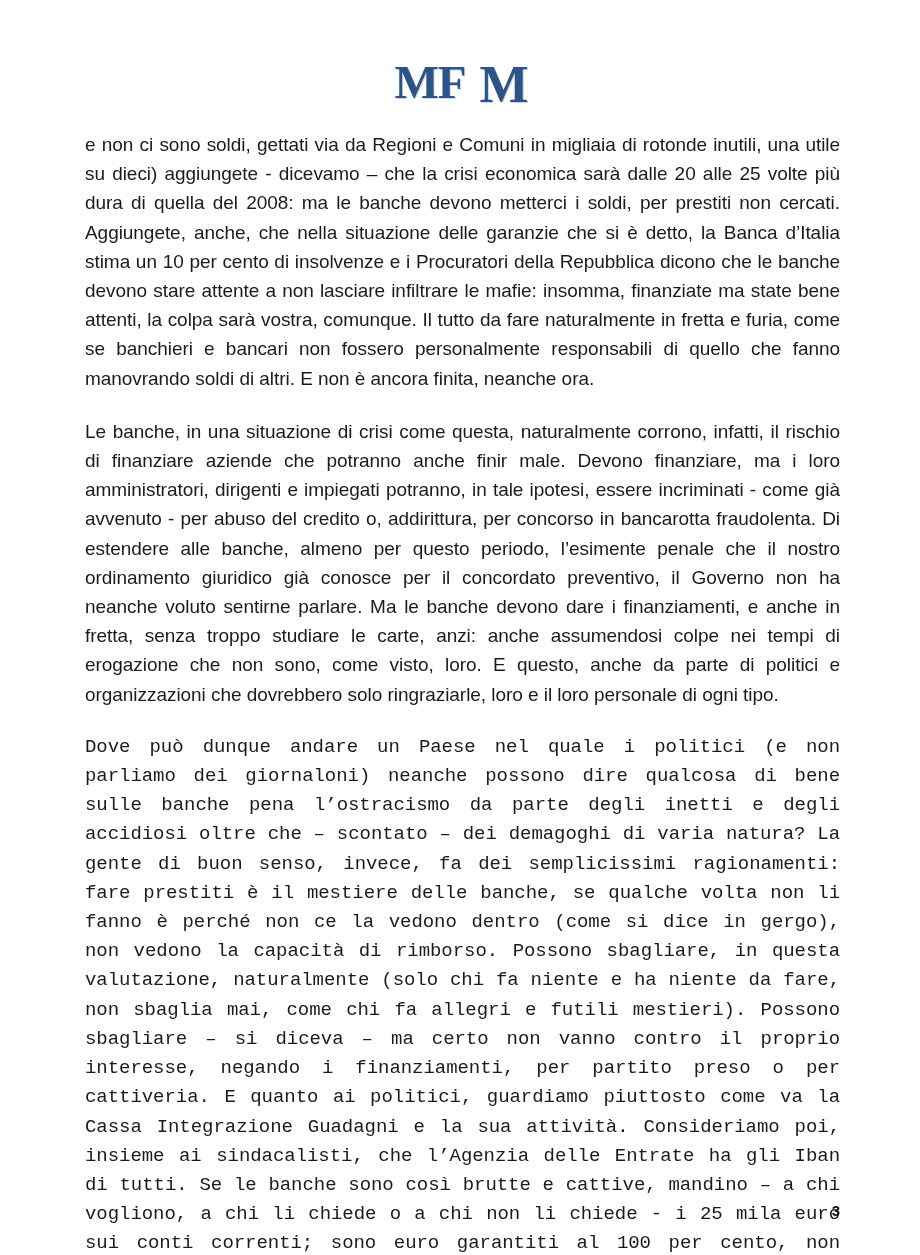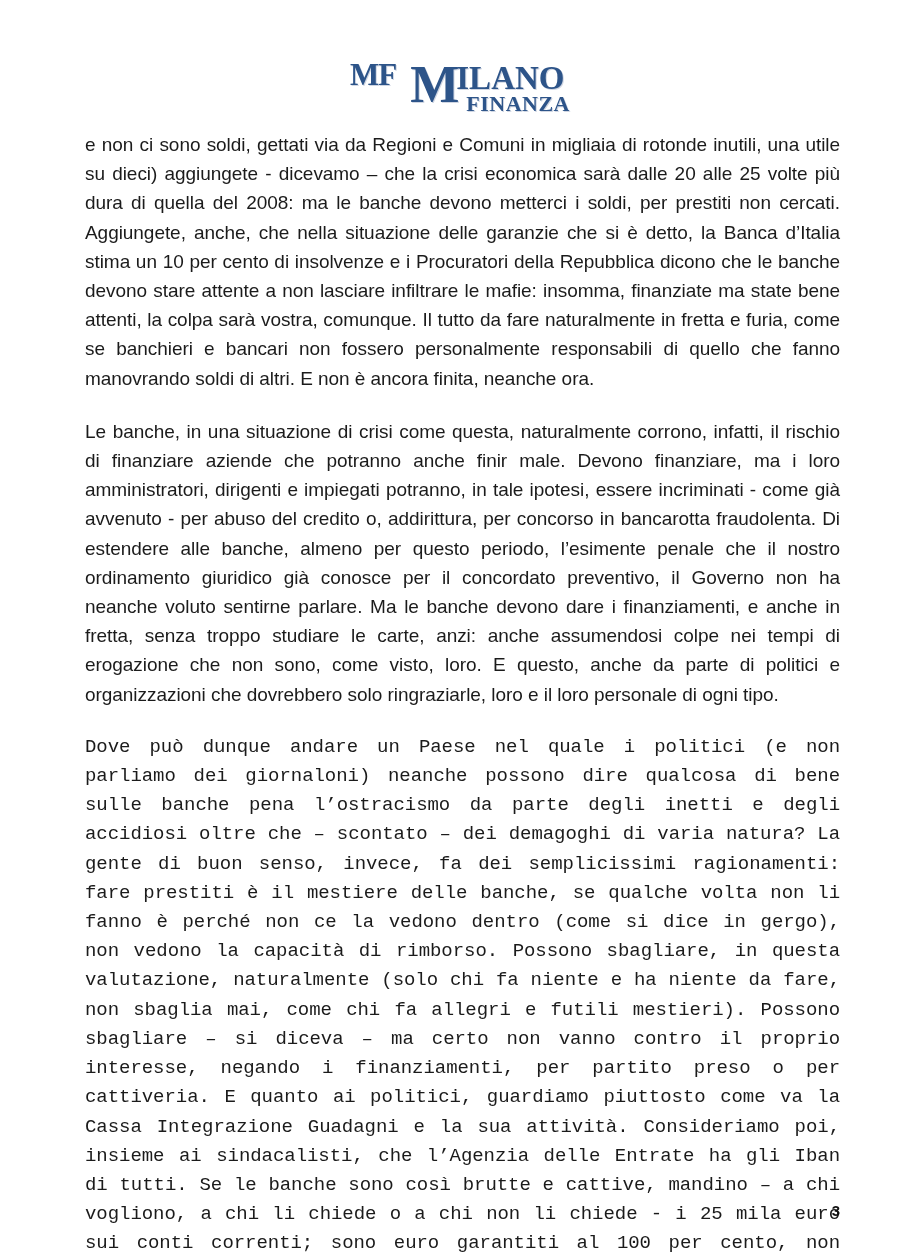--- a/index.html
+++ b/index.html
@@ -29,21 +29,21 @@
   .logo {
     display: inline-block;
     position: relative;
     color: #2d5489;
     font-family: "Liberation Serif", serif;
     line-height: 1;
     white-space: nowrap;
     text-shadow: 1px 1px 0 rgba(150,165,190,0.45);
   }
   .logo-mf {
-    font-size: 31px;
+    font-size: 47px;
     font-weight: 700;
     letter-spacing: -1px;
     vertical-align: top;
   }
   .logo-gap {
     display: inline-block;
     width: 14px;
   }
   .logo-m2 {
     font-size: 52px;
@@ -104,21 +104,21 @@
     color: #111111;
   }
 </style>
 </head>
 <body>
 
 <div class="page">
 
   <div class="masthead">
     <div class="logo">
-      <span class="logo-mf">MF</span><span class="logo-gap"></span><span class="logo-m2">M</span><span class="logo-stack"><span class="logo-milano">ILANO</span><span class="logo-finanza">FINANZA</span></span>
+      <span class="logo-mf">MF</span><span class="logo-gap"></span><span class="logo-m2">M</span>
     </div>
   </div>
 
   <div class="body-text">
     <p class="para">e non ci sono soldi, gettati via da Regioni e Comuni in migliaia di rotonde inutili, una utile su dieci) aggiungete - dicevamo – che la crisi economica sarà dalle 20 alle 25 volte più dura di quella del 2008: ma le banche devono metterci i soldi, per prestiti non cercati. Aggiungete, anche, che nella situazione delle garanzie che si è detto, la Banca d’Italia stima un 10 per cento di insolvenze e i Procuratori della Repubblica dicono che le banche devono stare attente a non lasciare infiltrare le mafie: insomma, finanziate ma state bene attenti, la colpa sarà vostra, comunque. Il tutto da fare naturalmente in fretta e furia, come se banchieri e bancari non fossero personalmente responsabili di quello che fanno manovrando soldi di altri. E non è ancora finita, neanche ora.</p>
     <p class="para">Le banche, in una situazione di crisi come questa, naturalmente corrono, infatti, il rischio di finanziare aziende che potranno anche finir male. Devono finanziare, ma i loro amministratori, dirigenti e impiegati potranno, in tale ipotesi, essere incriminati - come già avvenuto - per abuso del credito o, addirittura, per concorso in bancarotta fraudolenta. Di estendere alle banche, almeno per questo periodo, l’esimente penale che il nostro ordinamento giuridico già conosce per il concordato preventivo, il Governo non ha neanche voluto sentirne parlare. Ma le banche devono dare i finanziamenti, e anche in fretta, senza troppo studiare le carte, anzi: anche assumendosi colpe nei tempi di erogazione che non sono, come visto, loro. E questo, anche da parte di politici e organizzazioni che dovrebbero solo ringraziarle, loro e il loro personale di ogni tipo.</p>
     <p class="para">Dove può dunque andare un Paese nel quale i politici (e non parliamo dei giornaloni) neanche possono dire qualcosa di bene sulle banche pena l’ostracismo da parte degli inetti e degli accidiosi oltre che – scontato – dei demagoghi di varia natura? La gente di buon senso, invece, fa dei semplicissimi ragionamenti: fare prestiti è il mestiere delle banche, se qualche volta non li fanno è perché non ce la vedono dentro (come si dice in gergo), non vedono la capacità di rimborso. Possono sbagliare, in questa valutazione, naturalmente (solo chi fa niente e ha niente da fare, non sbaglia mai, come chi fa allegri e futili mestieri). Possono sbagliare – si diceva – ma certo non vanno contro il proprio interesse, negando i finanziamenti, per partito preso o per cattiveria. E quanto ai politici, guardiamo piuttosto come va la Cassa Integrazione Guadagni e la sua attività. Consideriamo poi, insieme ai sindacalisti, che l’Agenzia delle Entrate ha gli Iban di tutti. Se le banche sono così brutte e cattive, mandino – a chi vogliono, a chi li chiede o a chi non li chiede - i 25 mila euro sui conti correnti; sono euro garantiti al 100 per cento, non rischiano niente, come dicono alle banche!</p>
   </div>
 
   <div class="page-number">3</div>

